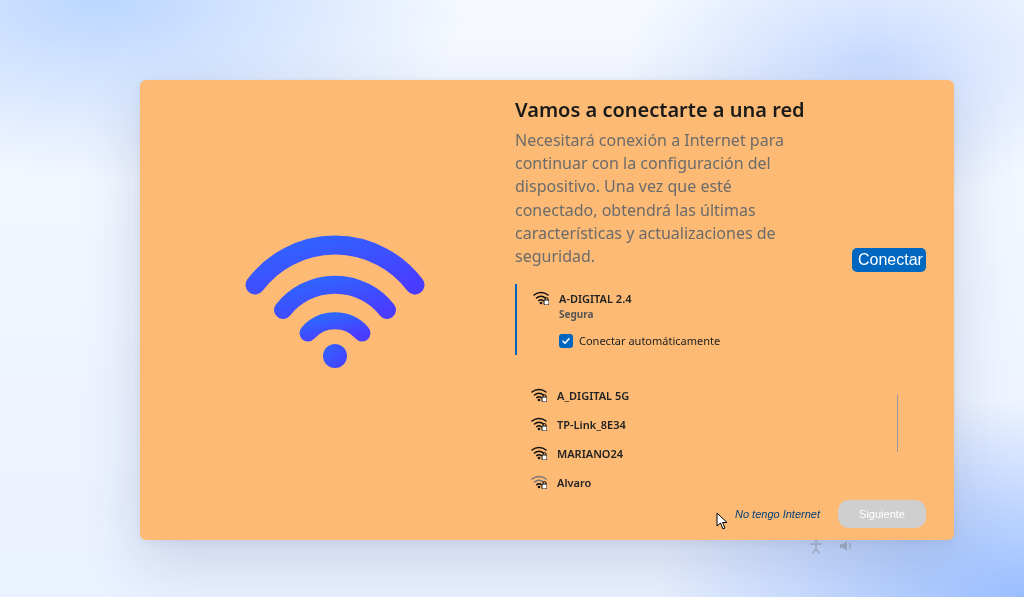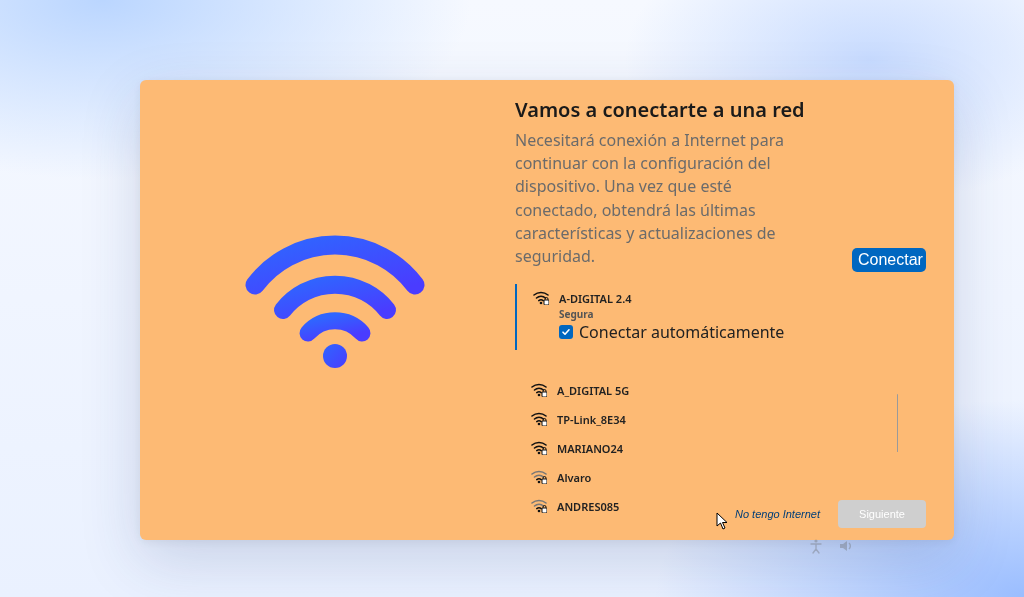--- a/index.html
+++ b/index.html
@@ -82,22 +82,23 @@
   .net-sub {
     font-size: 10px;
     color: #555;
     margin-top: 1px;
     font-weight: bold;
   }
   .auto-row {
     display: flex;
     align-items: center;
     gap: 6px;
+    margin-top: 12px;
     margin-left: 0;
-    font-size: 16px;
+    font-size: 11px;
     color: #222;
   }
   .checkbox {
     width: 14px;
     height: 14px;
     border-radius: 3px;
     background: #0067c0;
     display: flex;
     align-items: center;
     justify-content: center;
@@ -140,21 +141,21 @@
     color: #003e77;
     font-size: 11px;
     cursor: pointer;
     padding: 4px 2px;
     font-style: italic;
   }
   .next-btn {
     width: 88px;
     height: 28px;
     border: none;
-    border-radius: 4px;
+    border-radius: 11px;
     background: #cfcfcf;
     color: #fff;
     font-size: 11px;
     cursor: default;
   }
   .cursor {
     position: absolute;
     left: 716px;
     top: 512px;
     pointer-events: none;
@@ -276,33 +277,20 @@
               <path d="M3.5 7a7 7 0 0 1 9 0" stroke="#777" stroke-width="1.6" fill="none" stroke-linecap="round"></path>
               <path d="M5.8 9.6a3.6 3.6 0 0 1 4.4 0" stroke="#111" stroke-width="1.6" fill="none" stroke-linecap="round"></path>
               <circle cx="8" cy="12" r="1.3" fill="#111"></circle>
               <rect x="11" y="9" width="5" height="5" rx="1" fill="#fff" stroke="#111" stroke-width="1"></rect>
               <path d="M12 9v-1a1.5 1.5 0 0 1 3 0v1" stroke="#111" stroke-width="1" fill="none"></path>
             </svg>
         </span>
         <div class="net-name">Alvaro</div>
       </div>
 
-      <div class="net-item">
-        <span class="wifi-small">
-          <svg width="16" height="14" viewBox="0 0 16 14">
-              <path d="M1 4a11 11 0 0 1 14 0" stroke="#777" stroke-width="1.6" fill="none" stroke-linecap="round"></path>
-              <path d="M3.5 7a7 7 0 0 1 9 0" stroke="#777" stroke-width="1.6" fill="none" stroke-linecap="round"></path>
-              <path d="M5.8 9.6a3.6 3.6 0 0 1 4.4 0" stroke="#111" stroke-width="1.6" fill="none" stroke-linecap="round"></path>
-              <circle cx="8" cy="12" r="1.3" fill="#111"></circle>
-              <rect x="11" y="9" width="5" height="5" rx="1" fill="#fff" stroke="#111" stroke-width="1"></rect>
-              <path d="M12 9v-1a1.5 1.5 0 0 1 3 0v1" stroke="#111" stroke-width="1" fill="none"></path>
-            </svg>
-        </span>
-        <div class="net-name">ANDRES085</div>
-      </div>
     </div>
 
     <button class="connect-btn">Conectar</button>
 
     <div class="footer">
       <button class="link-btn">No tengo Internet</button>
       <button class="next-btn" disabled="">Siguiente</button>
     </div>
   </div>
 </div>

